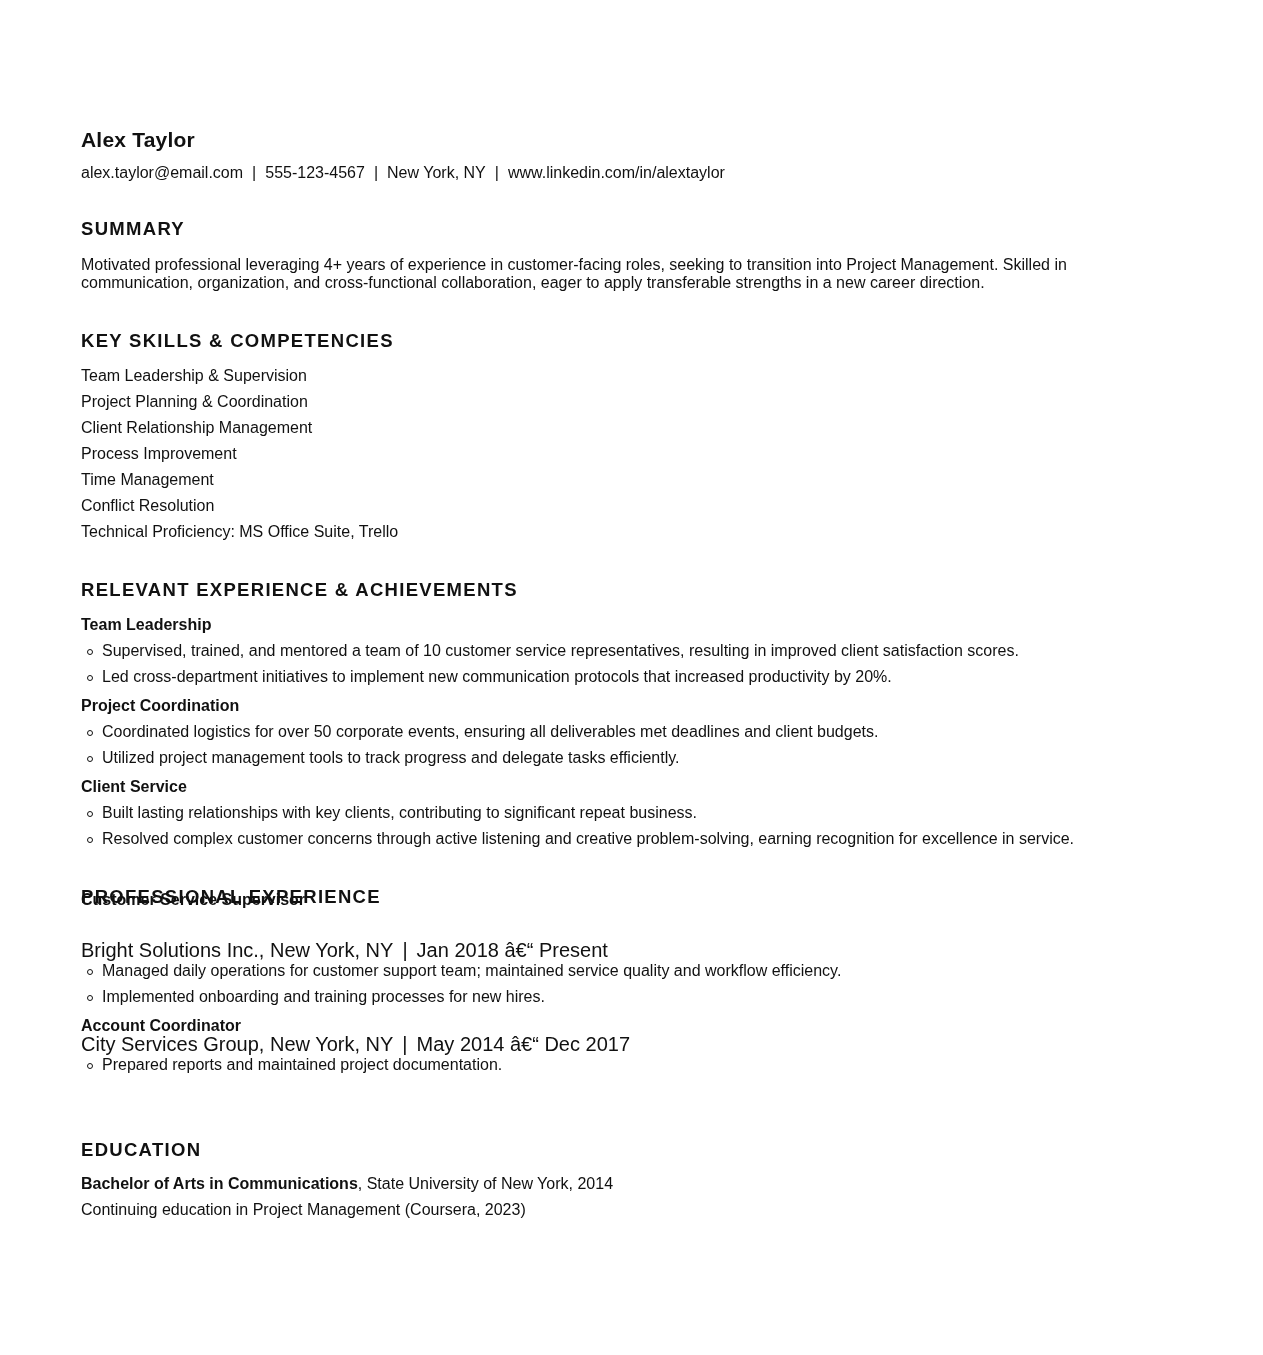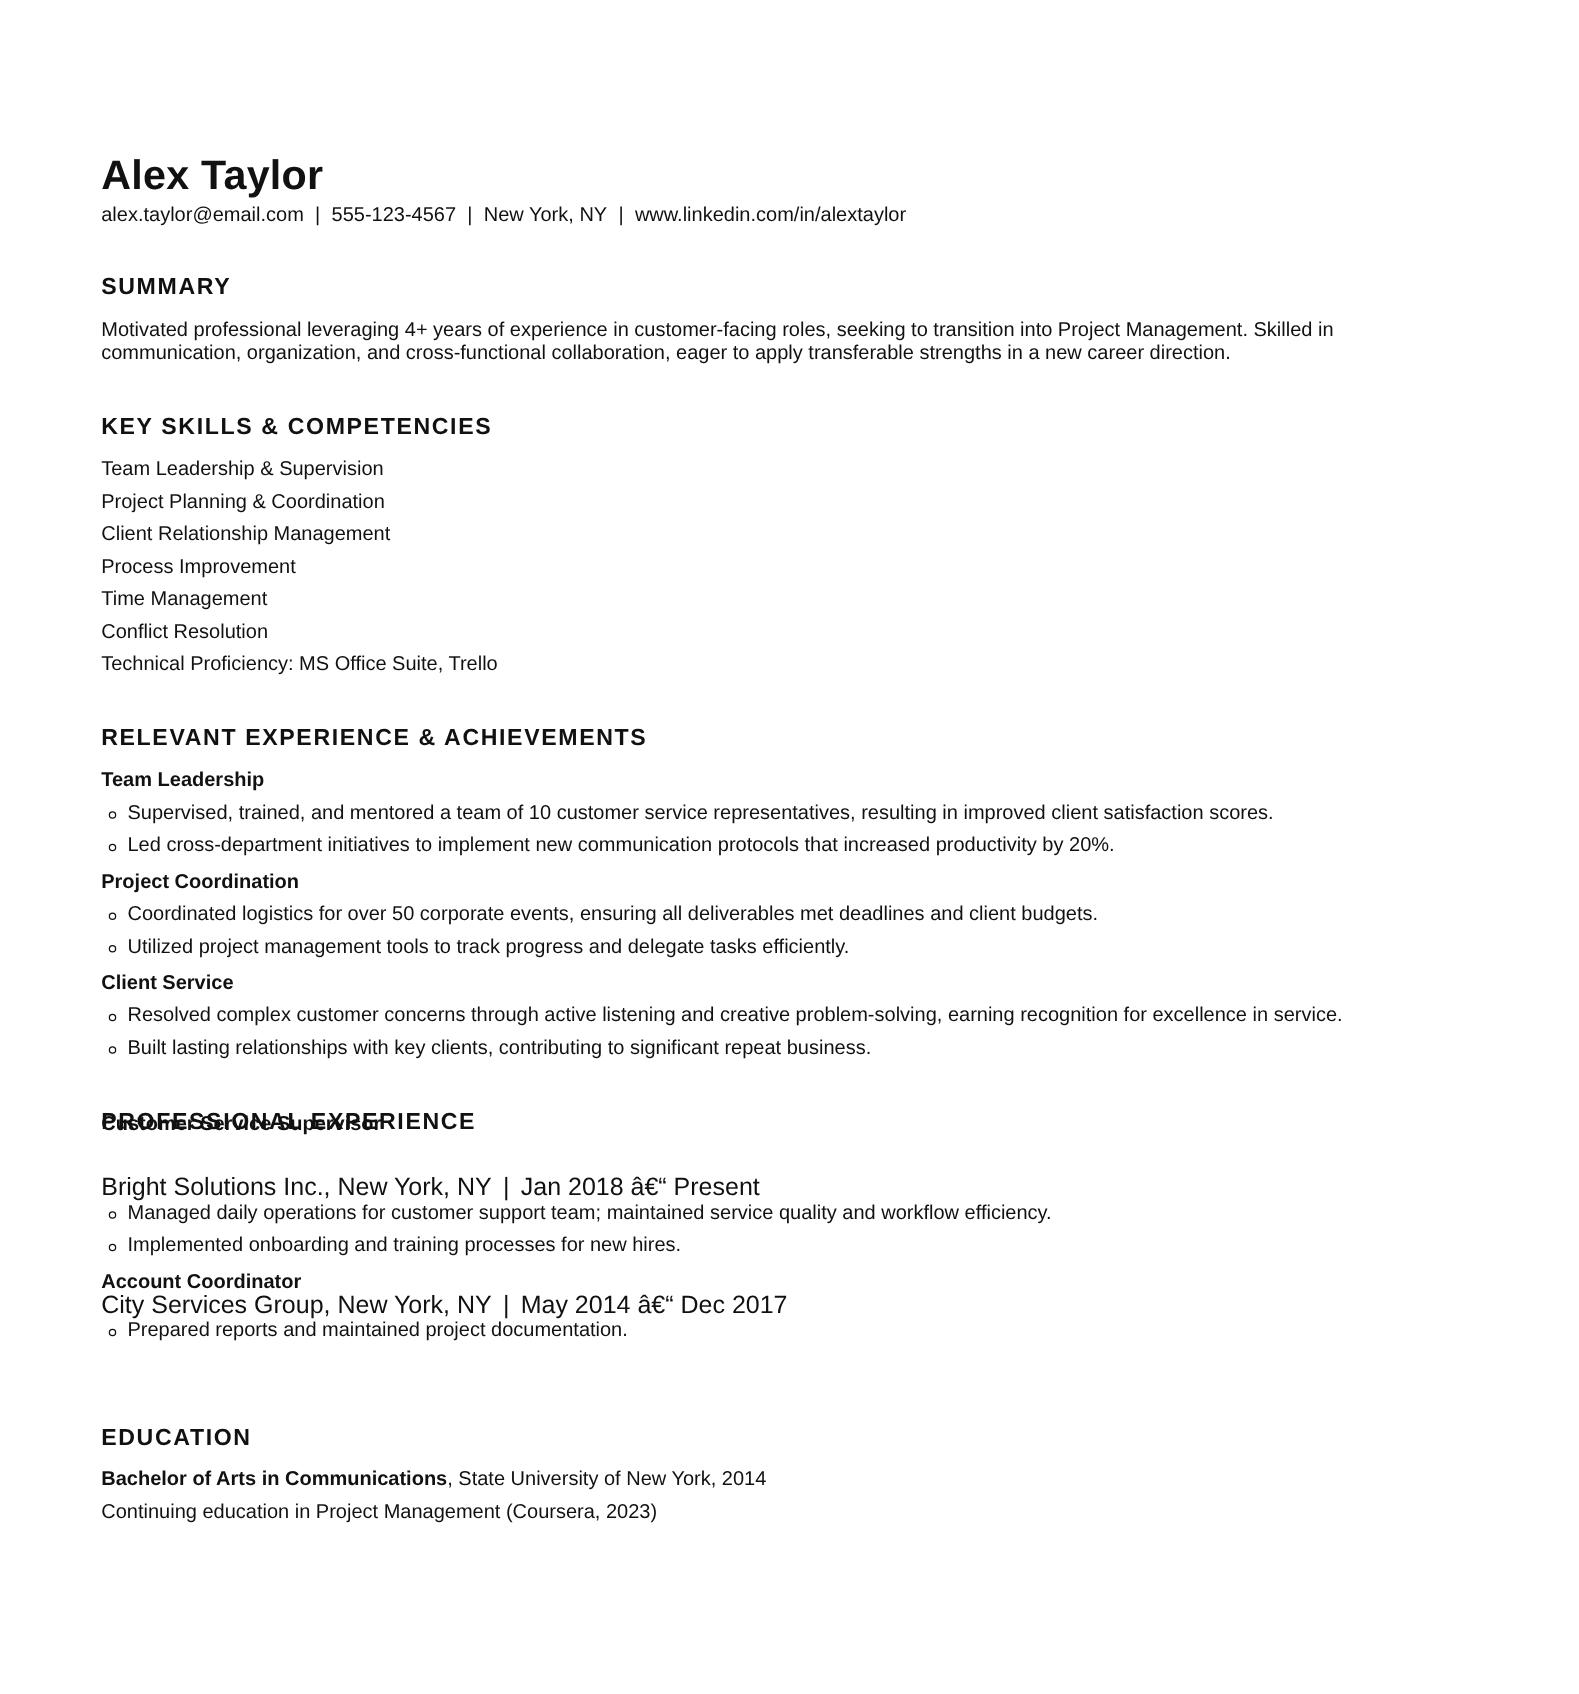--- a/index.html
+++ b/index.html
@@ -5,21 +5,21 @@
   html, body { margin: 0; padding: 0; background: #ffffff; }
   body {
     width: 1263px; height: 1355px;
     font-family: "Liberation Sans", sans-serif;
     color: #111;
     position: relative;
     overflow: hidden;
   }
   .page { position: absolute; left: 81px; top: 120px; width: 1100px; }
   h1.name {
-    margin: 0; font-size: 33px; font-weight: bold; line-height: 40px;
+    margin: 0; font-size: 21px; font-weight: bold; line-height: 40px;
     color: #111; letter-spacing: 0.2px;
   }
   .contact { font-size: 16px; line-height: 20px; margin-top: 1px; }
   .contact .sep { padding: 0 9px; }
   .section-title {
     font-size: 18.5px; font-weight: bold; letter-spacing: 1.3px;
     margin: 0; line-height: 24px;
   }
   .summary-text { font-size: 16px; line-height: 18px; margin: 0; }
   .skills { list-style: none; margin: 0; padding: 0; font-size: 16px; }
@@ -70,22 +70,22 @@
   </ul>
 
   <div class="subhead abs" style="top:577px;">Project Coordination</div>
   <ul class="bullets abs" style="top:599px; width:1100px;">
     <li>Coordinated logistics for over 50 corporate events, ensuring all deliverables met deadlines and client budgets.</li>
     <li>Utilized project management tools to track progress and delegate tasks efficiently.</li>
   </ul>
 
   <div class="subhead abs" style="top:658px;">Client Service</div>
   <ul class="bullets abs" style="top:680px; width:1100px;">
+    <li>Built lasting relationships with key clients, contributing to significant repeat business.</li>
     <li>Resolved complex customer concerns through active listening and creative problem-solving, earning recognition for excellence in service.</li>
-    <li>Built lasting relationships with key clients, contributing to significant repeat business.</li>
   </ul>
 
   <h2 class="section-title abs" style="top:765px;">PROFESSIONAL EXPERIENCE</h2>
 
   <div class="subhead abs" style="top:771px;text-align:right;">Customer Service Supervisor</div>
   <div class="meta abs" style="top:821px;">
     <span>Bright Solutions Inc., New York, NY</span><span class="sep">|</span><span>Jan 2018 â€“ Present</span>
   </div>
   <ul class="bullets abs" style="top:838px; width:1100px;">
     <li>Managed daily operations for customer support team; maintained service quality and workflow efficiency.</li>

